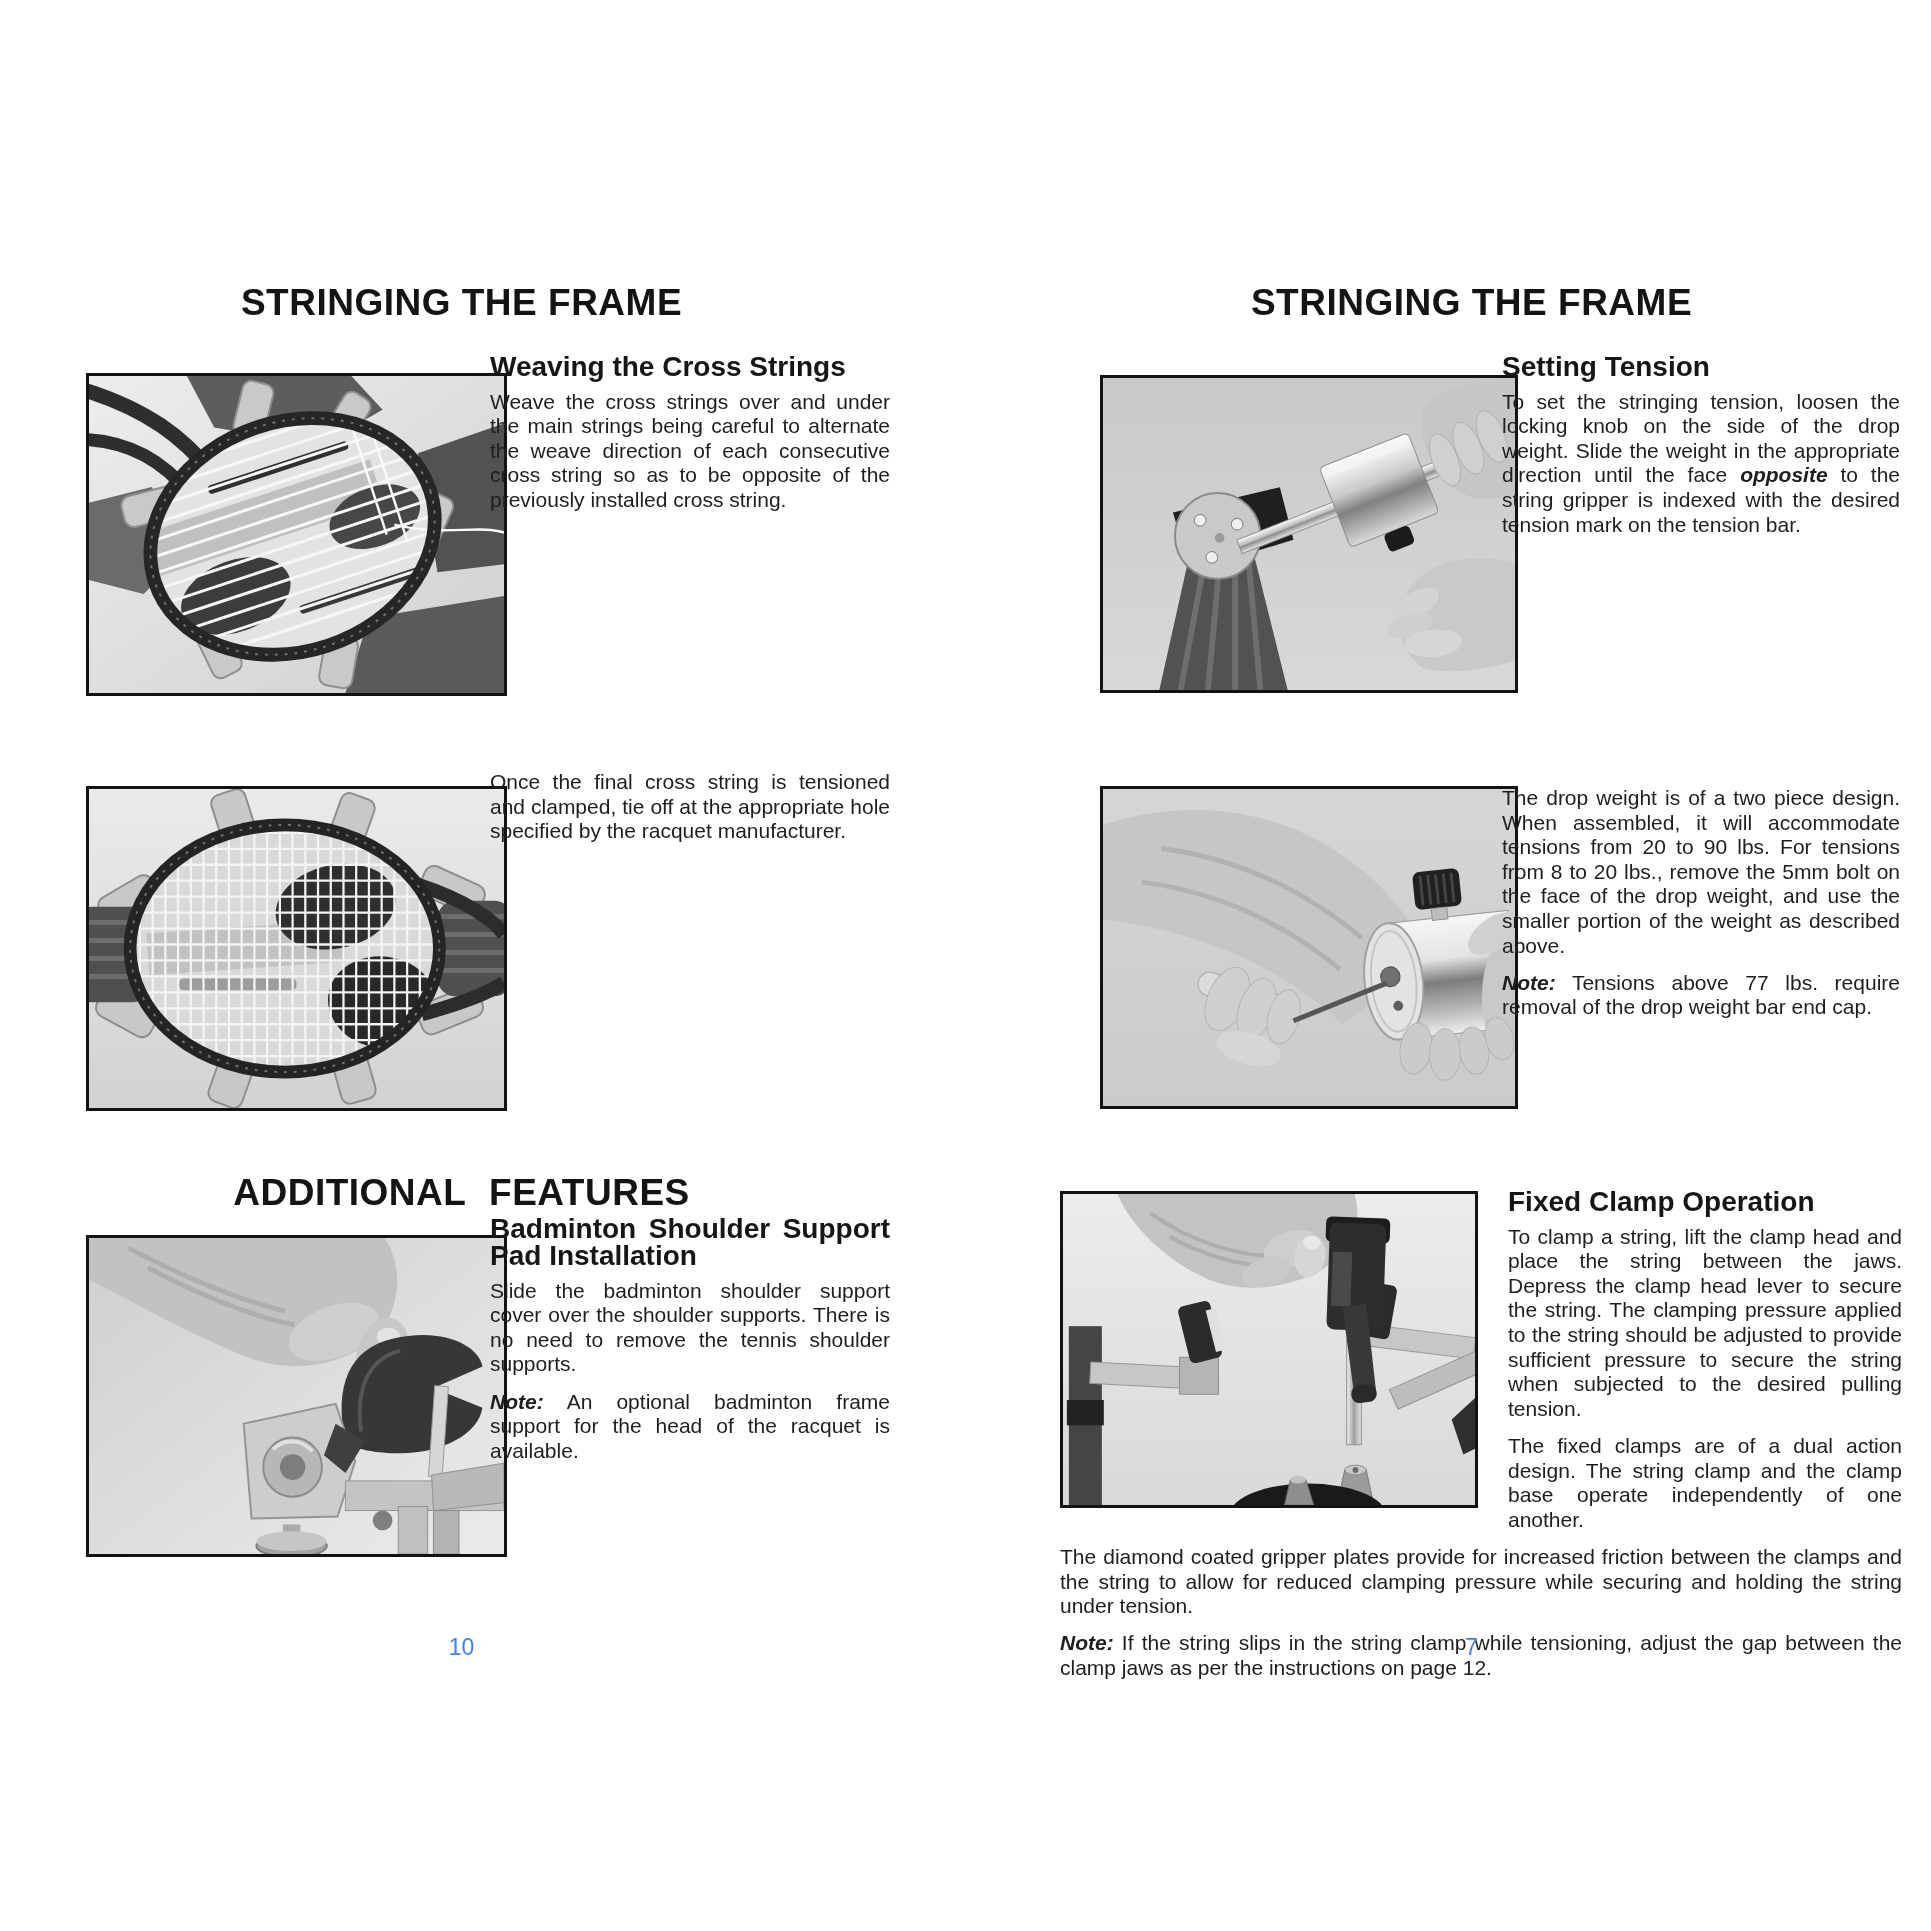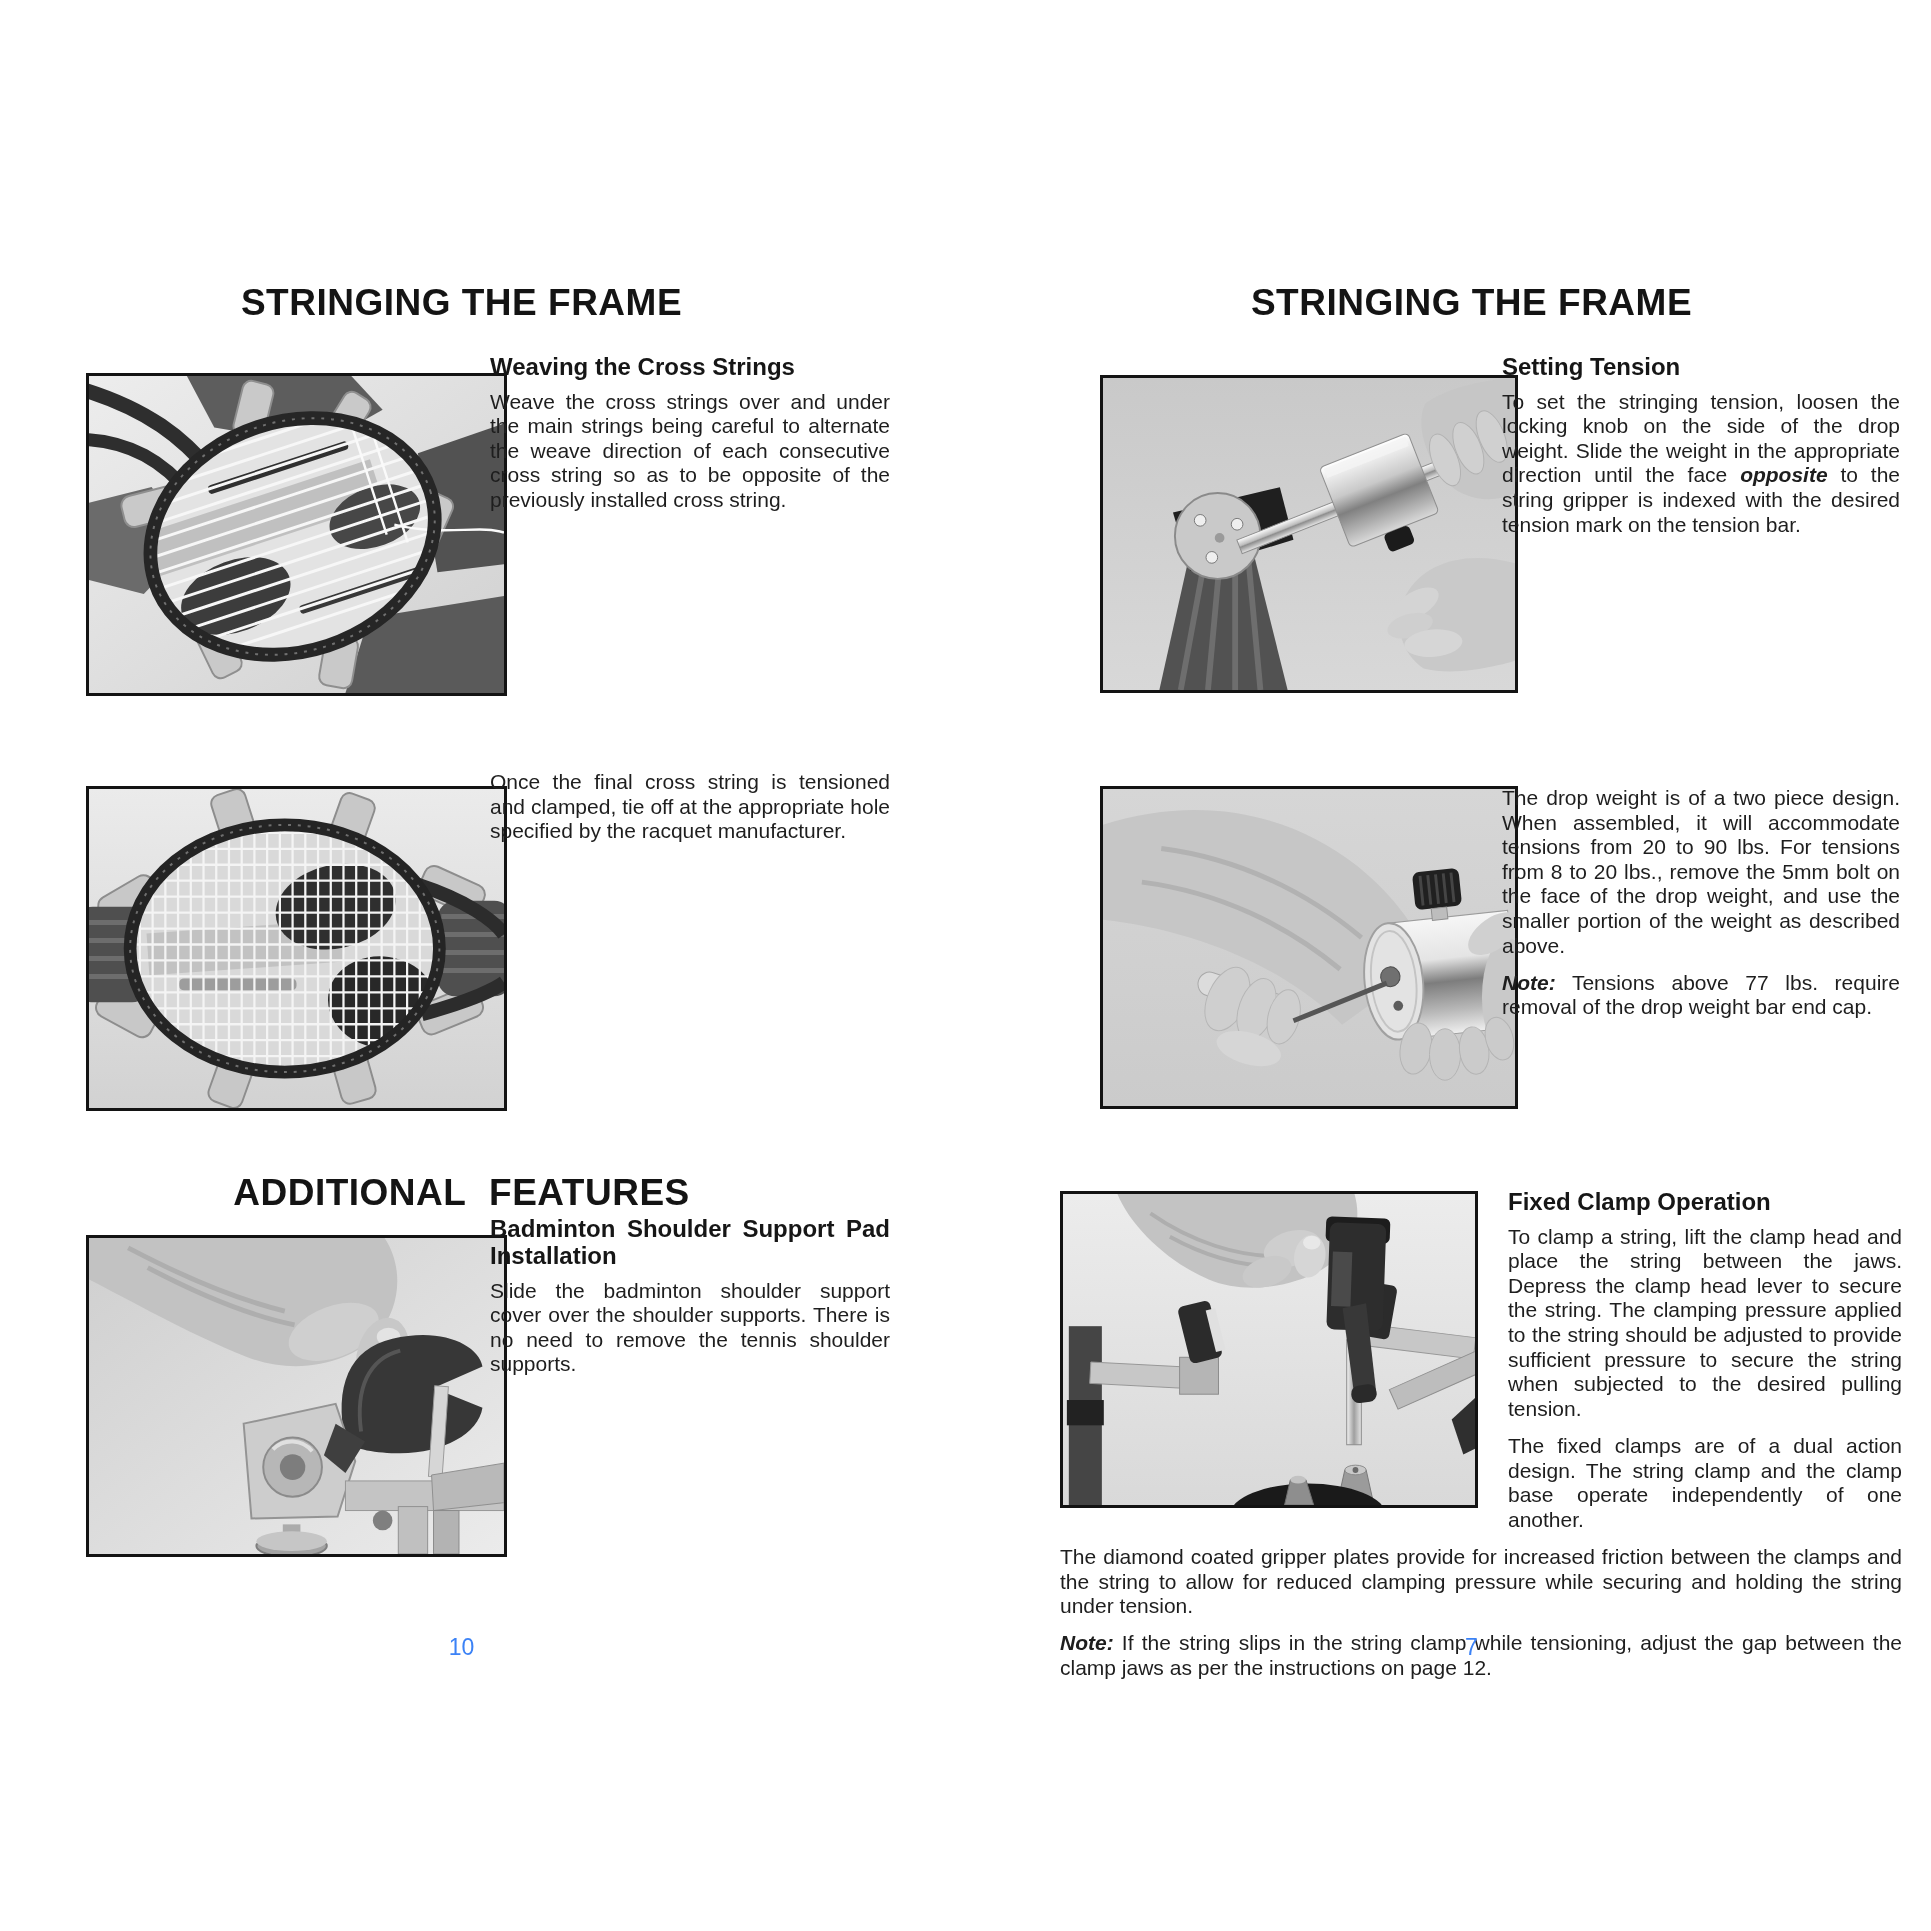--- a/index.html
+++ b/index.html
@@ -12,21 +12,21 @@
   .page-right{left:966px;}
   .big-heading{
     position:absolute;font-size:37px;font-weight:bold;color:#141414;
     text-align:center;white-space:nowrap;letter-spacing:0.5px;line-height:42px;
   }
   .wspace{word-spacing:12.6px;}
   .tcol{
     position:absolute;font-size:21px;line-height:24.6px;text-align:justify;color:#1e1e1e;
   }
   .tcol h3, .clamp-section h3{
-    font-size:24px;line-height:27px;font-weight:bold;margin:0 0 9.7px 0;color:#161616;
+    font-size:28px;line-height:27px;font-weight:bold;margin:0 0 9.7px 0;color:#161616;
   }
   .title-justify{text-align:justify;text-align-last:left;}
   .tcol p, .clamp-section p{margin:0 0 12.6px 0;}
   .bi{font-weight:bold;font-style:italic;}
   .photo{
     position:absolute;border:3.9px solid #131313;background:#d6d6d6;overflow:hidden;
     width:415px;
   }
   .photo svg{display:block;width:100%;height:100%;}
   .clamp-section{
@@ -178,20 +178,21 @@
       <circle cx="300" cy="286" r="10" fill="#7f7f7f"></circle>
       <rect x="198" y="290" width="18" height="16" fill="#ababab"></rect>
       <ellipse cx="207" cy="312" rx="36" ry="11" fill="#a3a3a3" stroke="#7e7e7e" stroke-width="2"></ellipse>
       <ellipse cx="207" cy="307" rx="36" ry="10" fill="#c6c6c6"></ellipse>
     </svg>
   </figure>
 
   <div class="tcol" style="left:490px;top:1215px;width:400px;">
     <h3 class="title-justify">Badminton Shoulder Support Pad Installation</h3>
     <p>Slide the badminton shoulder support cover over the shoulder supports. There is no need to remove the tennis shoulder supports.</p>
+    <p><span class="bi">Note:</span><span> An optional badminton frame support for the head of the racquet is available.</span></p>
   </div>
 
   <div class="pagenum" style="left:0;top:1634px;width:923px;">10</div>
 </section>
 
 <section class="page page-right">
 
   <h1 class="big-heading" style="left:44px;top:257px;width:923px;">STRINGING THE FRAME</h1>
 
   <figure class="photo" style="left:94px;top:359px;width:412px;height:312px;" aria-label="Hands sliding the drop weight along the tension bar of the machine">

